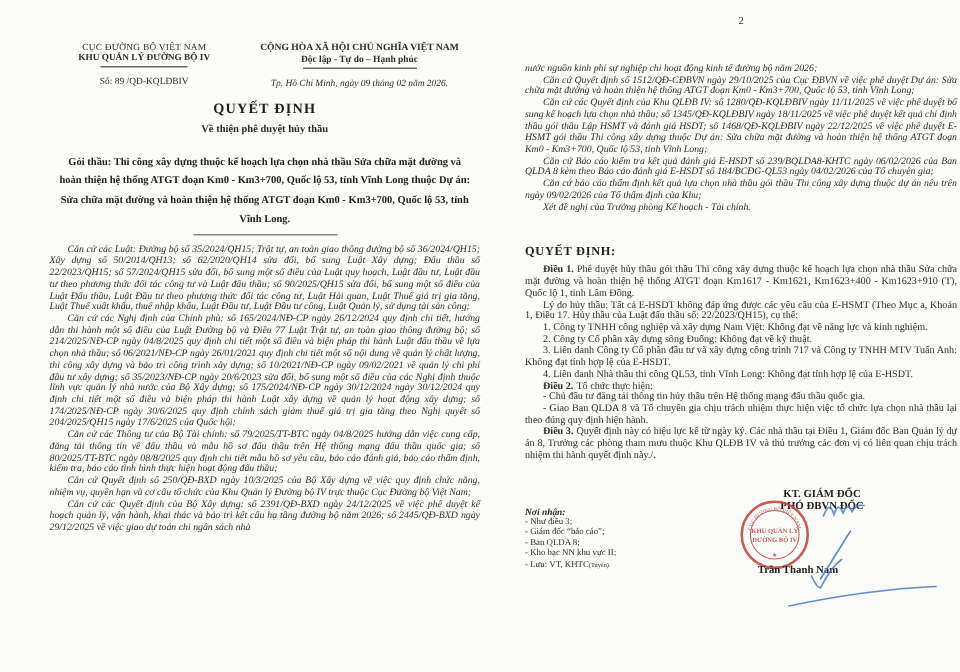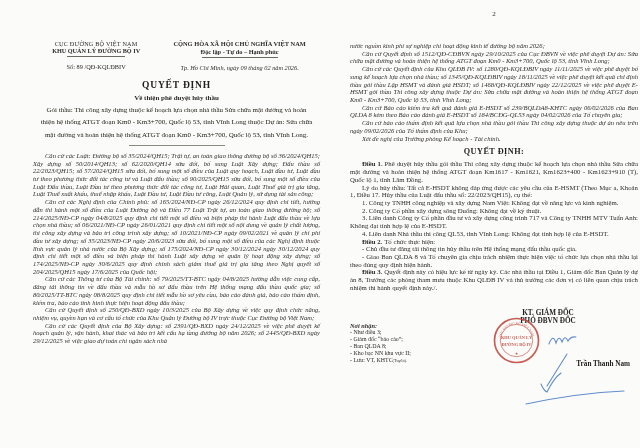--- a/index.html
+++ b/index.html
@@ -5,62 +5,62 @@
   html,body{margin:0;padding:0;}
   body{
     width:640px;height:448px;
     background:#fbfbf9;
     font-family:"Liberation Serif","DejaVu Serif",serif;
     color:#2e2c29;
     overflow:hidden;
     position:relative;
   }
   .page{position:absolute;}
-  #page1{left:33px;top:40px;width:287px;}
+  #page1{left:33px;top:28px;width:287px;}
   #page2{left:350px;top:10px;width:288px;height:434px;}
 
   
   .hdr{display:flex;}
   .hdr-left{width:44%;text-align:center;}
   .hdr-right{width:56%;text-align:center;}
   .org1{font-size:6.2px;line-height:7px;letter-spacing:.2px;}
   .org2{font-size:6.2px;line-height:7.5px;font-weight:bold;}
   .rule{height:1px;background:#6b6862;margin:1.5px auto 0;}
   .rule-left{width:58px;}
   .rule-right{width:76px;}
   .docno{font-size:6.3px;margin-top:6px;}
   .nat1{font-size:6.4px;line-height:7.5px;font-weight:bold;}
   .nat2{font-size:6.3px;line-height:7.5px;font-weight:bold;}
   .pdate{font-size:6.3px;font-style:italic;margin-top:6px;}
 
   
   .tblock{text-align:center;margin-top:9px;}
   .h-qd{font-size:9.5px;font-weight:bold;letter-spacing:.8px;color:#201e1b;}
   .h-sub{font-size:7px;font-weight:bold;margin-top:4px;}
-  .h-pkg{font-size:7px;font-weight:normal;line-height:12.8px;margin-top:2px;padding:0 6px;color:#232019;}
+  .h-pkg{font-size:7px;font-weight:bold;line-height:12.8px;margin-top:12px;padding:0 6px;color:#232019;}
   .divider{width:96px;height:1px;background:#8a8780;margin:3px auto 5px;}
   .h-auth{font-size:7.4px;font-weight:bold;letter-spacing:.3px;color:#201e1b;}
 
   
   .recitals{margin-top:6px;}
   p.recital{font-style:italic;font-size:6.55px;line-height:7.72px;text-align:justify;text-indent:12px;margin:0;}
   p.no-indent{text-indent:0;}
 
   
   .pagenum{text-align:center;font-size:7px;margin-bottom:24px;}
-  .h2-qd{text-align:center;font-size:8.2px;font-weight:bold;letter-spacing:.5px;margin:5px 0 4px;color:#201e1b;}
+  .h2-qd{text-align:left;font-size:8.2px;font-weight:bold;letter-spacing:.5px;margin:21px 0 4px;color:#201e1b;}
   p.b{font-size:6.75px;line-height:7.72px;text-align:justify;text-indent:12px;margin:0;}
   .lead{font-weight:bold;margin-right:2px;}
   .mt{margin-top:3px;}
 
   
   .sig{position:relative;height:112px;margin-top:4px;text-decoration:underline;}
   .sig-titles{position:absolute;left:116px;top:13px;width:164px;text-align:center;
     font-weight:bold;font-size:7.2px;line-height:8.6px;color:#201e1b;}
-  .sig-name{position:absolute;left:116px;top:64px;width:164px;text-align:right;
+  .sig-name{position:absolute;left:100px;top:64px;width:164px;text-align:center;
     font-weight:bold;font-size:7.2px;color:#201e1b;}
   .noi-nhan{position:absolute;left:0;top:26px;font-size:5.9px;line-height:7px;}
   .noi-label{font-weight:bold;font-style:italic;font-size:6.3px;}
   .noi-sub{font-size:4.2px;}
   .stamp{position:absolute;left:143px;top:21px;width:47px;height:47px;opacity:.88;}
   .bluesig{position:absolute;left:0;top:0;width:288px;height:434px;pointer-events:none;}
 </style>
 </head>
 <body>
 

